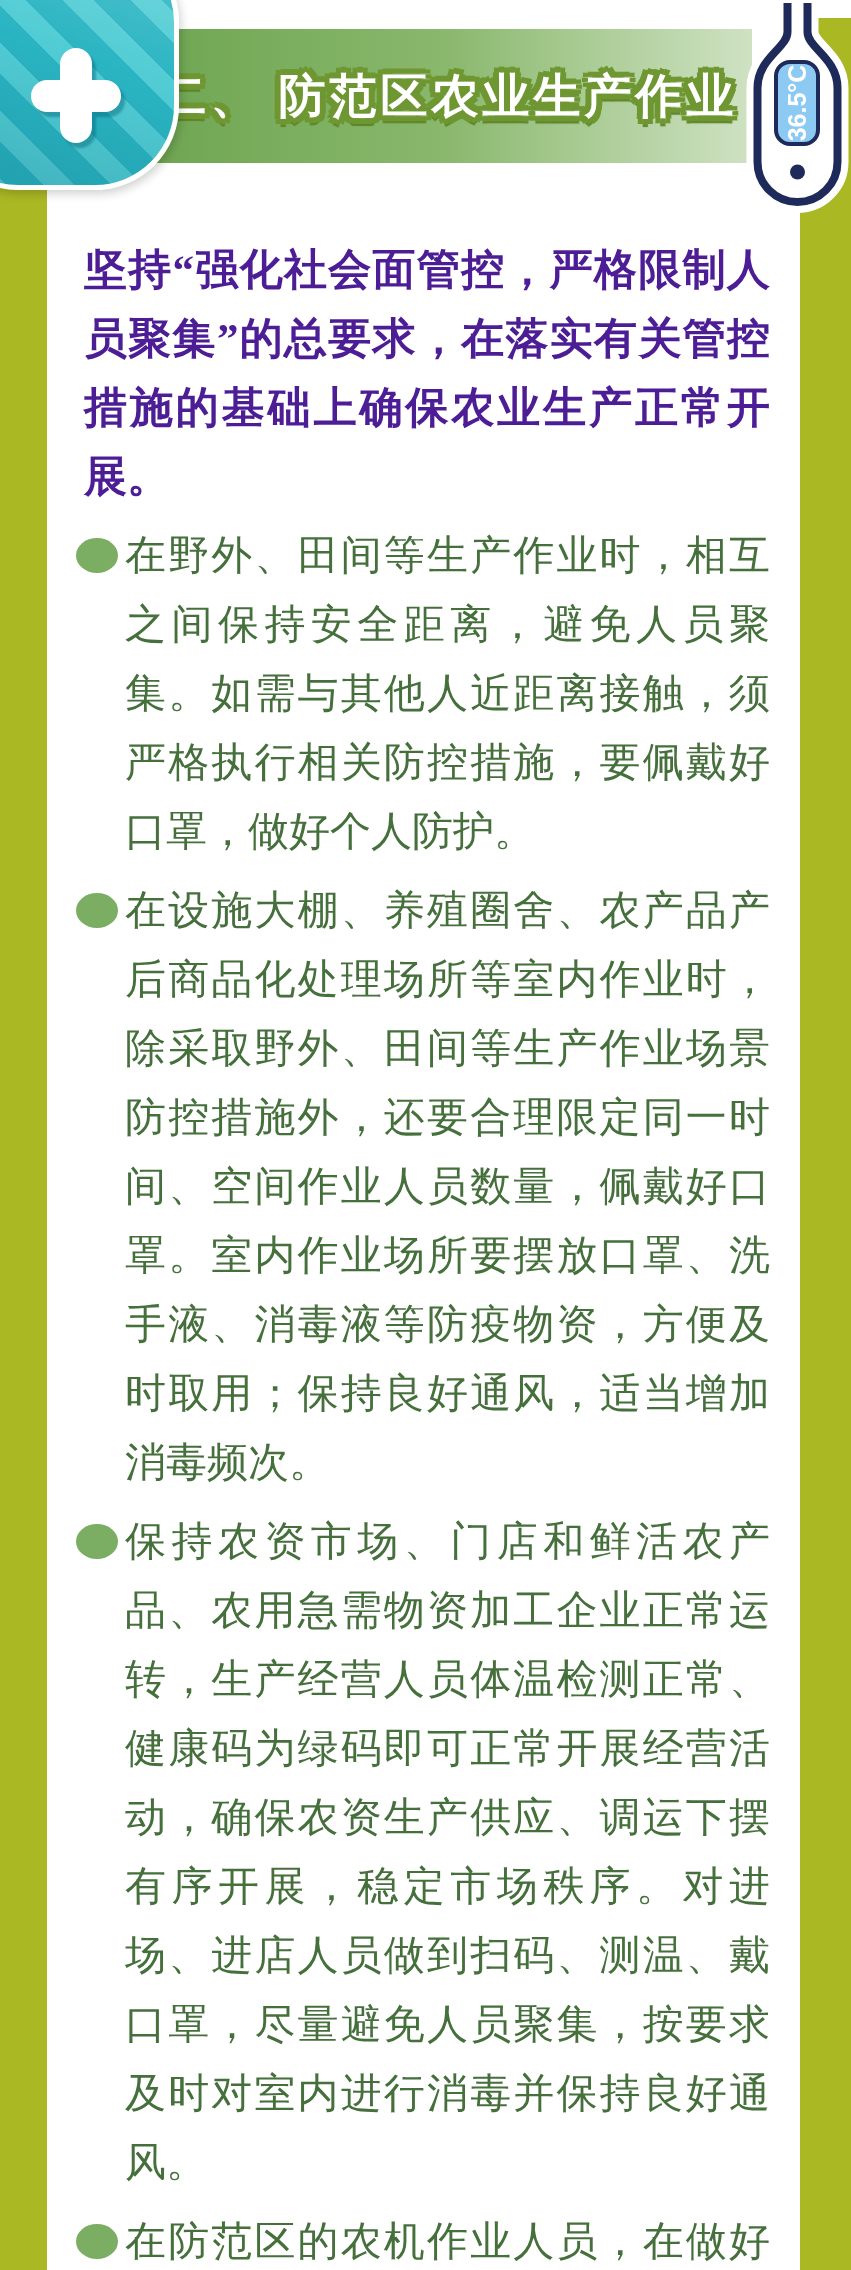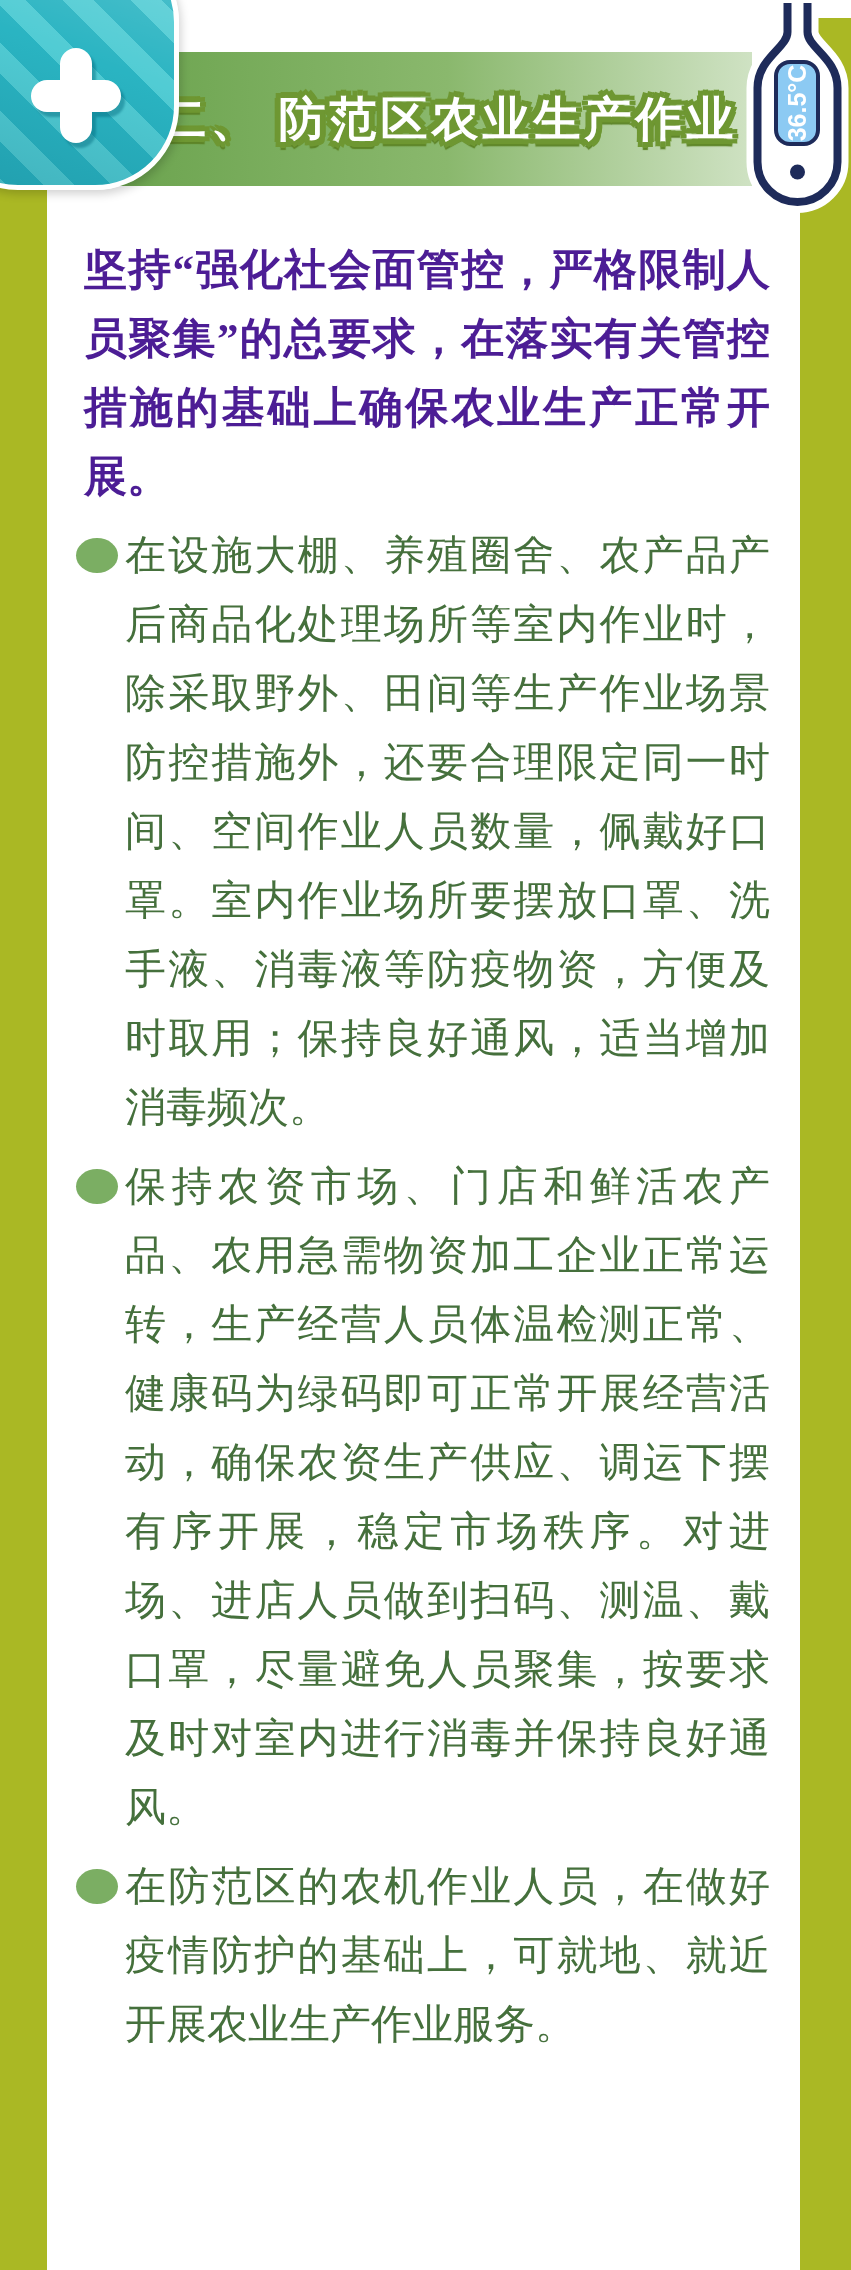--- a/index.html
+++ b/index.html
@@ -16,21 +16,21 @@
   .white-band{
     position:absolute;left:0;top:0;width:812px;height:150px;
     background:#ffffff;
   }
   .card{
     position:absolute;left:47px;top:150px;width:753px;height:2120px;
     background:#ffffff;
   }
   
   .banner{
-    position:absolute;left:75px;top:52px;width:677px;height:134px;
+    position:absolute;left:75px;top:29px;width:677px;height:134px;
     background:linear-gradient(90deg,#68a14b 0%,#8ab86d 55%,#cfe2c3 100%);
     display:flex;align-items:center;justify-content:center;
   }
   .banner-title{
     font-size:47px;font-weight:bold;letter-spacing:4px;
     color:#ffffff;white-space:nowrap;padding-left:70px;
     text-shadow:
       -5px -5px 0 #6e9732, 5px -5px 0 #6e9732,
       -5px  5px 0 #6e9732, 5px  5px 0 #6e9732,
       -6px  0   0 #6e9732, 6px  0   0 #6e9732,
@@ -107,20 +107,24 @@
   <path d="M47.5,3 L47.5,32 C47.5,48 17.5,58 17.5,88 L17.5,162 A40,40 0 0 0 97.5,162 L97.5,88 C97.5,58 67.5,48 67.5,32 L67.5,3" fill="none" stroke="#ffffff" stroke-width="22" stroke-linejoin="round" stroke-linecap="round"></path>
   <path d="M47.5,3 L47.5,32 C47.5,48 17.5,58 17.5,88 L17.5,162 A40,40 0 0 0 97.5,162 L97.5,88 C97.5,58 67.5,48 67.5,32 L67.5,3" fill="#ffffff" stroke="#1e2b5a" stroke-width="8" stroke-linejoin="round"></path>
   <rect x="36" y="62" width="42" height="82" rx="14" fill="#8ccaf3" stroke="#1e2b5a" stroke-width="4"></rect>
   <text x="57" y="103" transform="rotate(-90 57 103)" text-anchor="middle" dominant-baseline="central">36.5°C</text>
   <circle cx="57.5" cy="172" r="7.5" fill="#1e2b5a"></circle>
 </svg>
 
 <div class="article">
   <p class="intro">坚持“强化社会面管控，严格限制人员聚集”的总要求，在落实有关管控措施的基础上确保农业生产正常开展。</p>
 
+  <div class="bullet-item">
+    <span class="bullet-dot"></span>
+    <span>在野外、田间等生产作业时，相互之间保持安全距离，避免人员聚集。如需与其他人近距离接触，须严格执行相关防控措施，要佩戴好口罩，做好个人防护。</span>
+  </div>
 
   <div class="bullet-item">
     <span class="bullet-dot"></span>
     <span>在设施大棚、养殖圈舍、农产品产后商品化处理场所等室内作业时，除采取野外、田间等生产作业场景防控措施外，还要合理限定同一时间、空间作业人员数量，佩戴好口罩。室内作业场所要摆放口罩、洗手液、消毒液等防疫物资，方便及时取用；保持良好通风，适当增加消毒频次。</span>
   </div>
 
   <div class="bullet-item">
     <span class="bullet-dot"></span>
     <span>保持农资市场、门店和鲜活农产品、农用急需物资加工企业正常运转，生产经营人员体温检测正常、健康码为绿码即可正常开展经营活动，确保农资生产供应、调运下摆有序开展，稳定市场秩序。对进场、进店人员做到扫码、测温、戴口罩，尽量避免人员聚集，按要求及时对室内进行消毒并保持良好通风。</span>
   </div>

